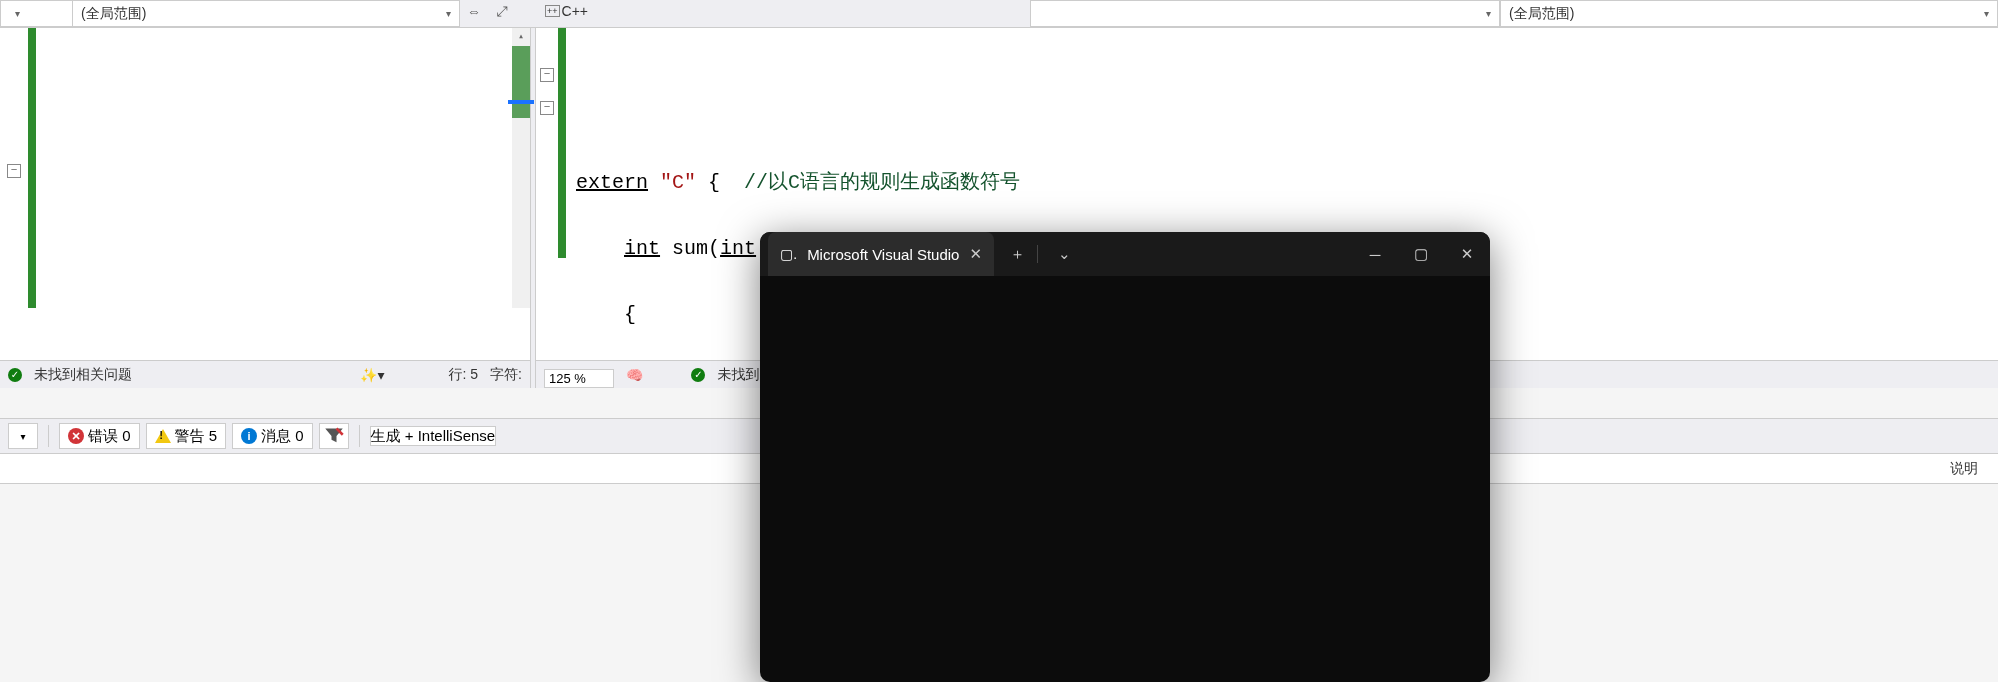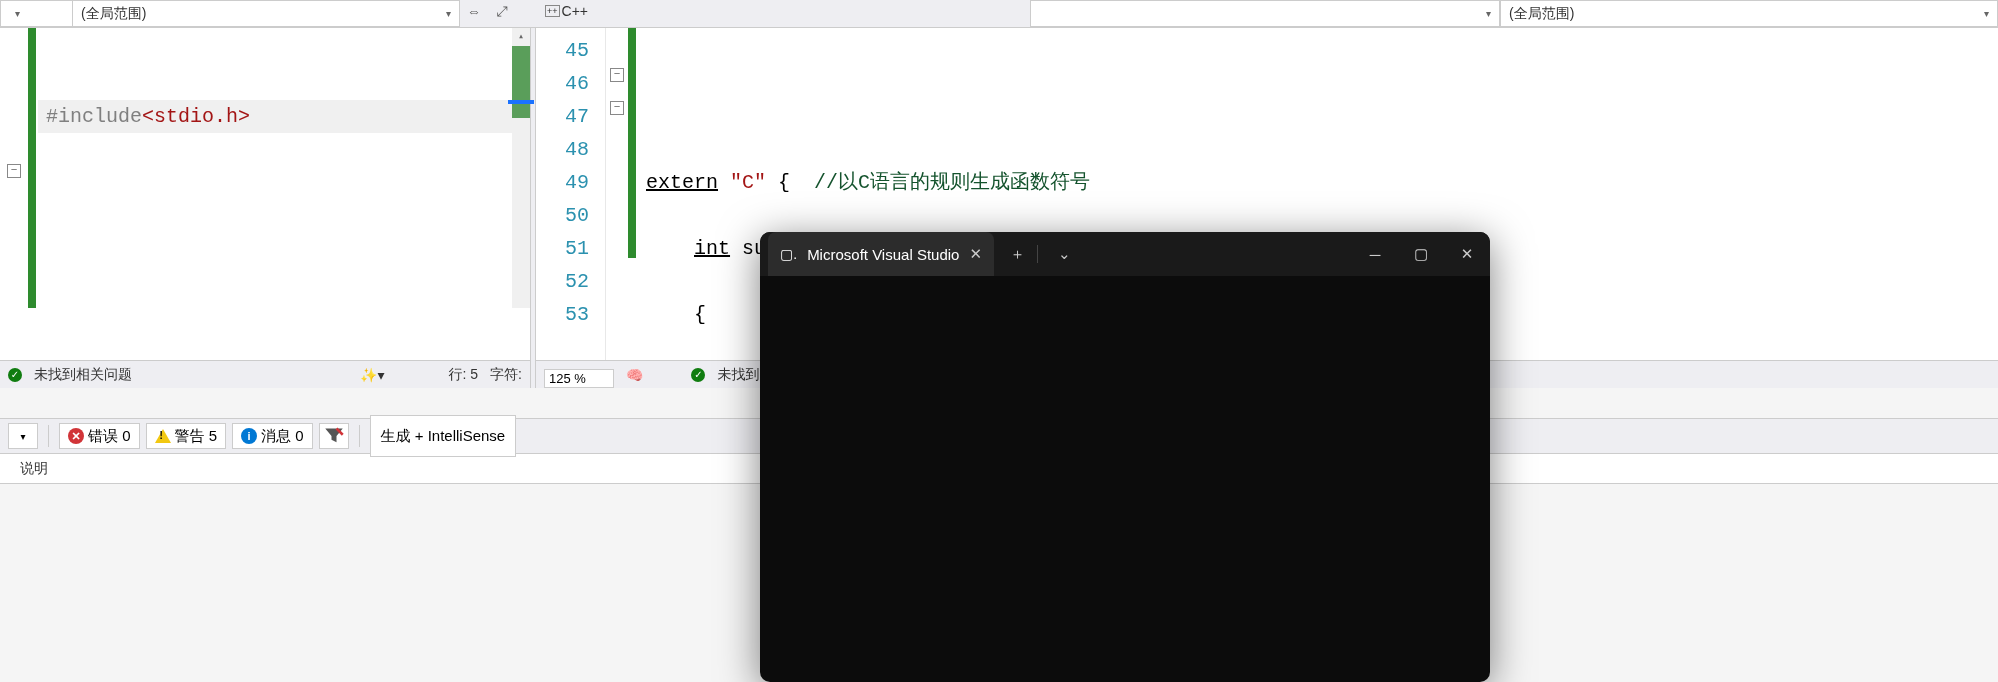--- a/index.html
+++ b/index.html
@@ -195,34 +195,35 @@
 }
 .warn-tri::after {
   content: "!";
   position: absolute;
   left: -3px; top: 1px;
   font-size: 10px; color: #000; font-weight: bold;
 }
 .build-dd {
   background: #fff;
   border: 1px solid #ccc;
-  padding: 2px 10px;
-  height: 42px;
+  padding: 2px 0;
+  height: 20px;
   display: flex; align-items: center;
 }
 .desc-panel {
   background: #fff;
   border-bottom: 1px solid #ccc;
   height: 30px;
   display: flex;
   align-items: center;
   padding: 0 20px;
   font-family: "Microsoft YaHei", sans-serif;
   font-size: 14px;
   color: #333;
+  justify-content: flex-end;
 }
 .console-window {
   position: absolute;
   left: 760px;
   top: 232px;
   width: 730px;
   height: 450px;
   background: #0c0c0c;
   border-radius: 10px;
   box-shadow: 0 8px 40px rgba(0,0,0,0.5);
@@ -338,21 +339,20 @@
 <div class="main-split">
 
   <div class="editor-pane editor-left">
     <div class="code-area">
       <div class="gutter">
         <div style="height:130px"></div>
         <div class="fold">−</div>
       </div>
       <div class="code">
         <div class="green-bar" style="height:280px"></div>
-<span class="line highlight-line" style="padding-left:8px"><span class="inc">#include</span><span class="hdr">&lt;stdio.h&gt;</span></span>
 <span class="line" style="padding-left:8px"> </span>
 <span class="line" style="padding-left:8px"> </span>
 
 
 
 
 
       </div>
       <div class="scrollbar-v">
         <div class="arrow-up">▴</div>
@@ -368,31 +368,20 @@
       <span style="width:40px"></span>
       <span>行: 5</span>
       <span>字符:</span>
     </div>
   </div>
 
   <div class="splitter-v"></div>
 
   <div class="editor-pane editor-right">
     <div class="code-area">
-      <div class="line-numbers">
-        <div>45</div>
-        <div>46</div>
-        <div>47</div>
-        <div>48</div>
-        <div>49</div>
-        <div>50</div>
-        <div>51</div>
-        <div>52</div>
-        <div>53</div>
-      </div>
       <div class="gutter" style="width:22px">
         <div style="height:34px"></div>
         <div class="fold">−</div>
         <div class="fold" style="margin-bottom:0">−</div>
       </div>
       <div class="code">
         <div class="green-bar" style="height:230px"></div>
 <span class="line" style="padding-left:8px"> </span>
 <span class="line" style="padding-left:8px"><span class="kw">extern</span><span> </span><span class="str">"C"</span><span> {  </span><span class="cmt">//以C语言的规则生成函数符号</span></span>
 <span class="line" style="padding-left:8px"><span>    </span><span class="kw">int</span><span> sum(</span><span class="kw">int</span><span class="param"> a, </span><span class="kw">int</span><span class="param"> b)  </span><span class="cmt">//sum_int_int "UND" -&gt; sum</span></span>

